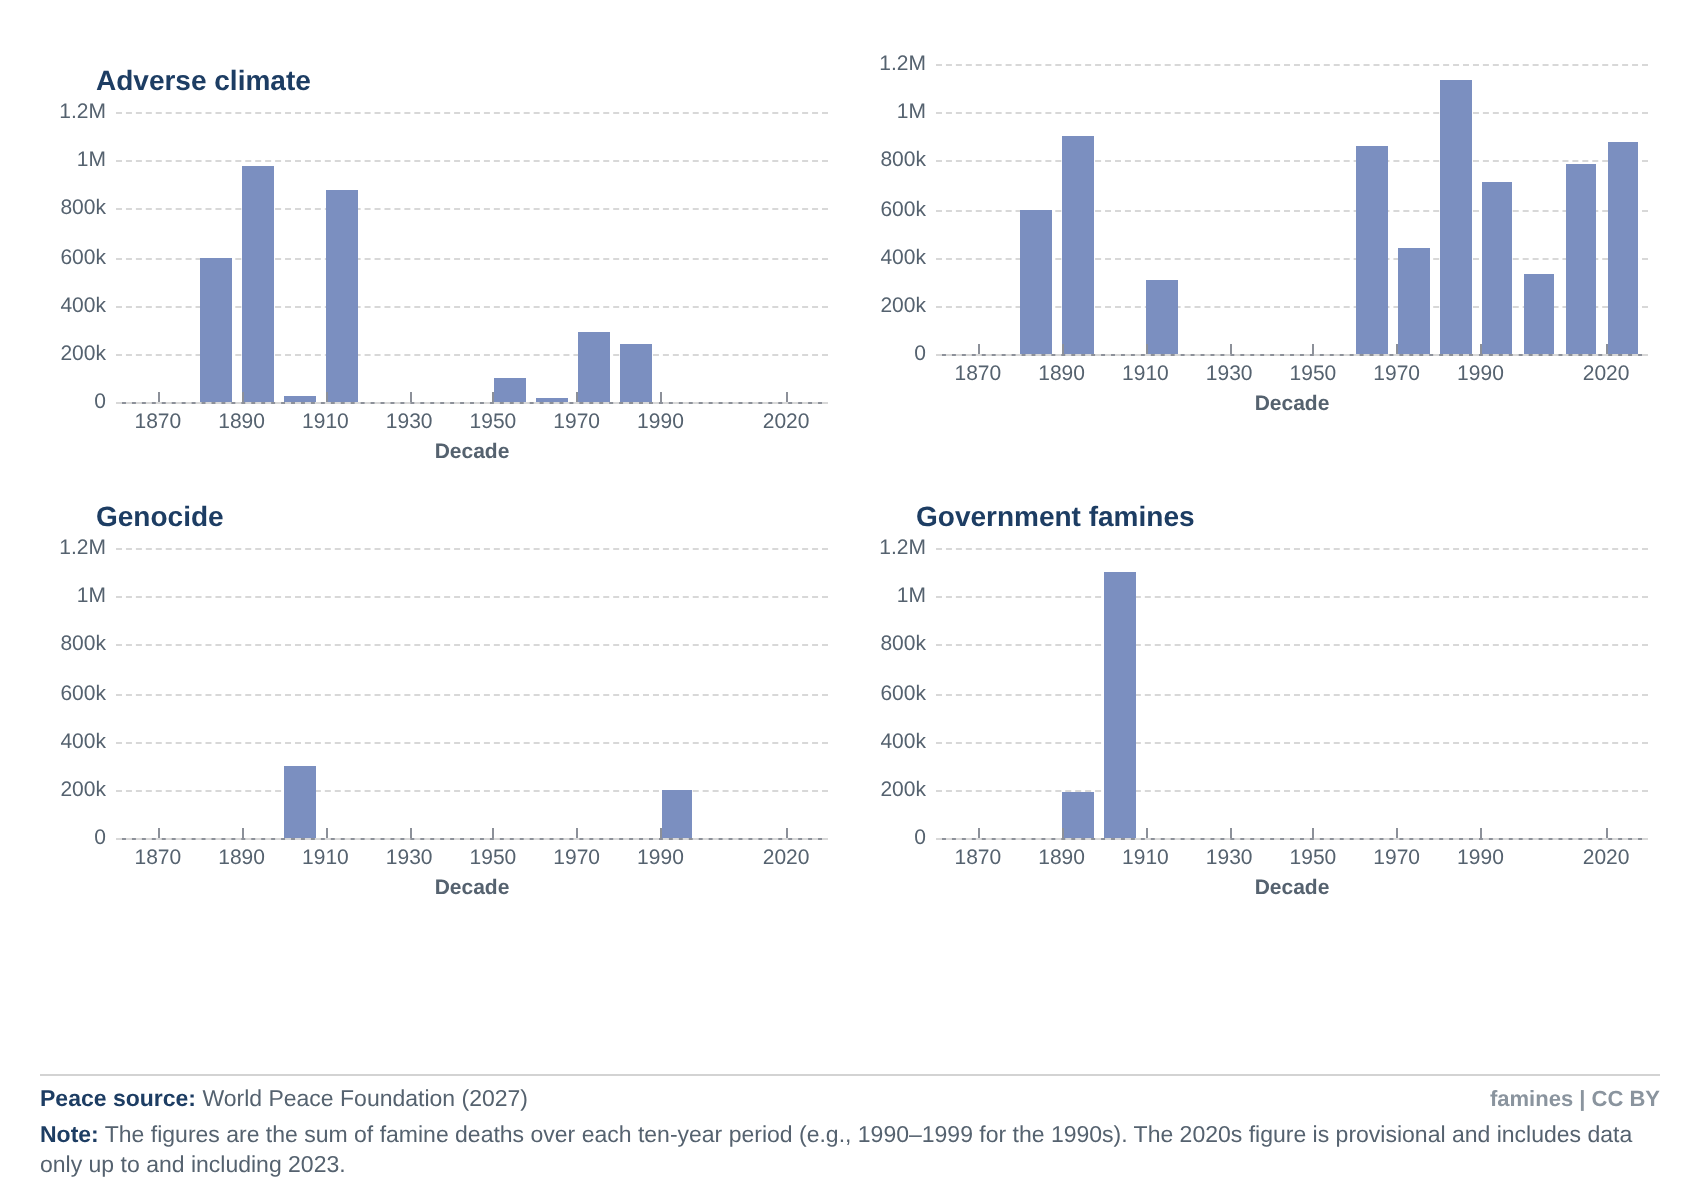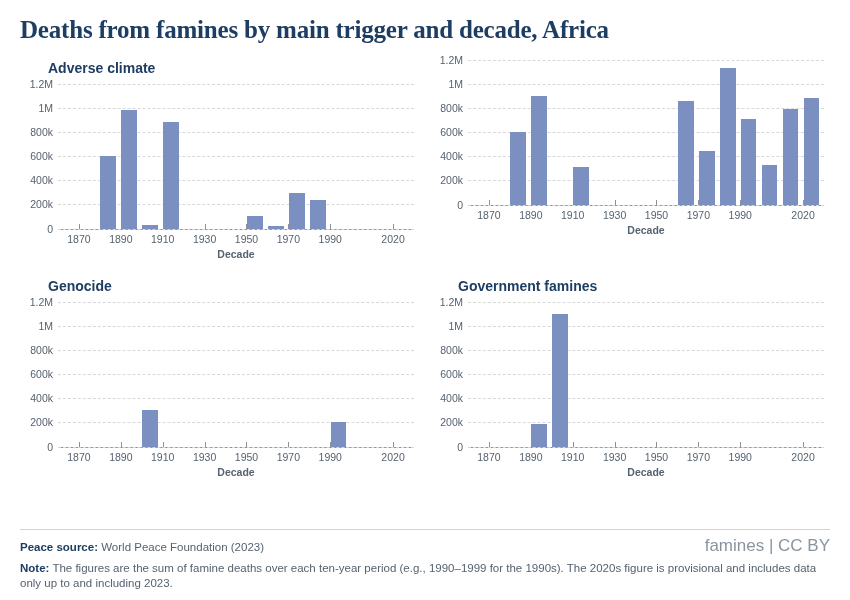--- a/index.html
+++ b/index.html
@@ -158,40 +158,40 @@
     justify-content: space-between;
     align-items: baseline;
     font-size: 11.5px;
     color: #55626f;
   }
   .footer-row b {
     color: #1d3d63;
   }
   .footer-right {
     color: #8a949e;
-    font-size: 17px;
+    font-size: 11px;
+    font-weight: bold;
   }
   .note {
     margin-top: 5px;
     font-size: 11.5px;
     color: #55626f;
     line-height: 1.35;
     max-width: 800px;
   }
   .note b {
     color: #1d3d63;
   }
 </style>
 </head>
 <body>
 
 <div class="page">
 
   <div class="header">
-    <h1 class="title">Deaths from famines by main trigger and decade, Africa</h1>
   </div>
 
   <div class="panels" id="panels">
       <div class="panel">
         <div class="panel-title">Adverse climate</div>
         <div class="plot">
           <div class="gridline" style="top: 145px;"></div>
           <div class="ylabel" style="top: 145px;">0</div>
           <div class="gridline" style="top: 120.833px;"></div>
           <div class="ylabel" style="top: 120.833px;">200k</div>
@@ -369,21 +369,21 @@
         </div>
         <div class="xaxis-title">Decade</div>
       </div>
     </div>
 
   <div class="footer">
     <div class="footer-rule"></div>
     <div class="footer-row">
       <div>
         <b>Peace source:</b>
-        <span>World Peace Foundation (2023)</span>
+        <span>World Peace Foundation (2027)</span>
       </div>
       <div class="footer-right">famines | CC BY</div>
     </div>
     <div class="note">
       <b>Note:</b>
       <span>The figures are the sum of famine deaths over each ten-year period (e.g., 1990–1999 for the 1990s). The 2020s figure is provisional and includes data only up to and including 2023.</span>
     </div>
   </div>
 
 </div>

